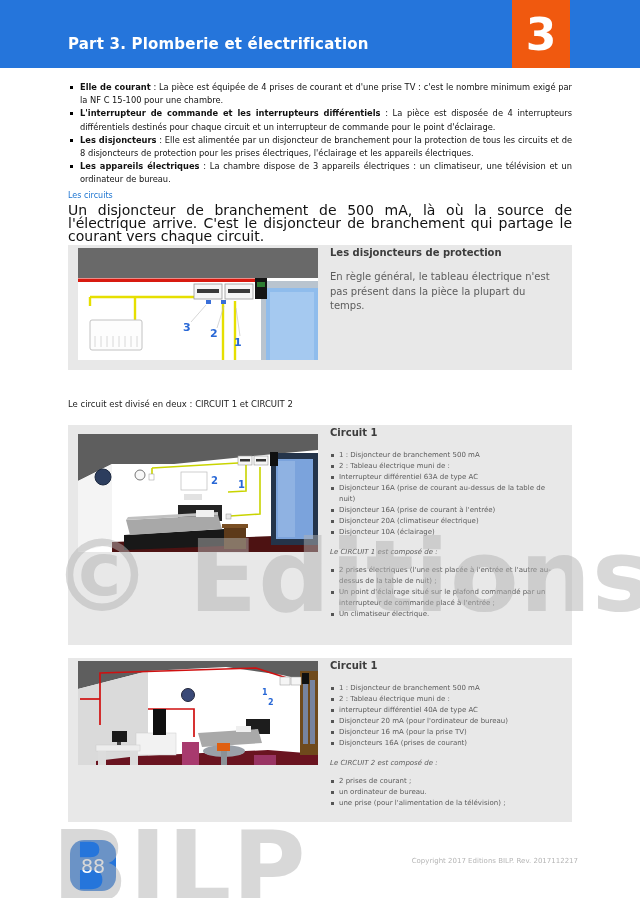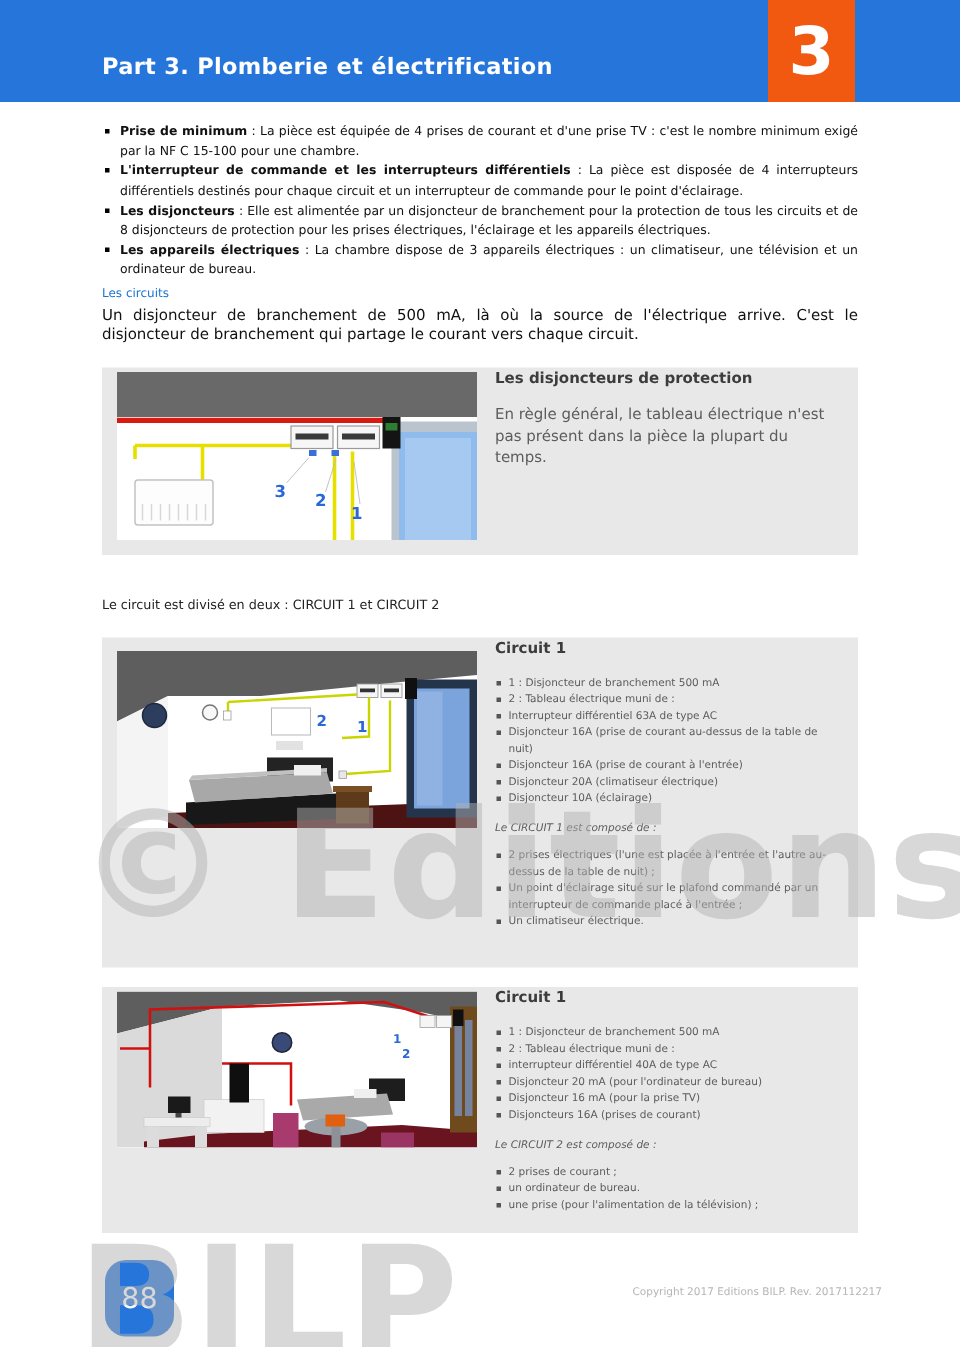--- a/index.html
+++ b/index.html
@@ -15,21 +15,21 @@
                  display:flex; align-items:center; justify-content:center; }
 
   
   ul.intro { position:absolute; top:81px; left:68px; width:504px; margin:0; padding:0;
              list-style:none; font-size:8.3px; line-height:13.2px; color:#111; text-align:justify; }
   ul.intro li { position:relative; padding-left:12px; }
   ul.intro li::before { content:""; position:absolute; left:2px; top:5px; width:3px; height:3px; background:#000; }
   ul.intro .b { font-weight:bold; }
 
   .section-heading { position:absolute; top:191px; left:68px; font-size:8px; font-weight:normal; color:#1b74d1; }
-  .intro-par { position:absolute; top:204px; left:68px; width:504px; font-size:10px; line-height:13.2px;
+  .intro-par { position:absolute; top:204px; left:68px; width:504px; font-size:14px; line-height:13.2px;
                text-align:justify; color:#111; }
 
   
   .figure { position:absolute; left:68px; width:504px; background:#e8e8e8; }
   #fig1 { top:245px; height:125px; }
   #fig2 { top:425px; height:220px; }
   #fig3 { top:658px; height:164px; }
   .fig-img { position:absolute; left:10px; background:#ffffff; font-size:0; }
   #fig1 .fig-img { top:3px; }
   #fig2 .fig-img { top:9px; }
@@ -45,36 +45,36 @@
   .divider { position:absolute; top:399px; left:68px; font-size:8.5px; color:#222; }
 
   
   .watermark { position:absolute; top:334px; left:52px; z-index:5; pointer-events:none;
                font-size:100px; font-weight:bold; color:rgba(178,178,178,0.5);
                line-height:97px; letter-spacing:1px; white-space:pre; }
 
   
   .page-num { position:absolute; left:70px; top:840px; width:46px; height:51px; background:#2575db;
               color:#ffffff; font-size:19px; display:flex; align-items:center; justify-content:center;border-radius:14px; }
-  .copyright { position:absolute; top:857px; right:52px; font-size:7px; color:#b5b5b5; }
+  .copyright { position:absolute; top:857px; right:62px; font-size:7px; color:#b5b5b5; }
 
   svg text.callout { fill:#2968d6; font-weight:bold; font-family:"DejaVu Sans", sans-serif; }
 </style>
 </head>
 <body>
 
 <div class="page">
 
   <div class="header">
     <div class="header-title">Part 3. Plomberie et électrification</div>
     <div class="chapter-box">3</div>
   </div>
 
   <ul class="intro">
-    <li><span class="b">Prise de minimum</span><span> : La pièce est équipée de 4 prises de courant et d'une prise TV : c'est le nombre minimum exigé par la NF C 15-100 pour une chambre.</span></li>
+    <li><span class="b">Elle de courant</span><span> : La pièce est équipée de 4 prises de courant et d'une prise TV : c'est le nombre minimum exigé par la NF C 15-100 pour une chambre.</span></li>
     <li><span class="b">L'interrupteur de commande et les interrupteurs différentiels</span><span> : La pièce est disposée de 4 interrupteurs différentiels destinés pour chaque circuit et un interrupteur de commande pour le point d'éclairage.</span></li>
     <li><span class="b">Les disjoncteurs</span><span> : Elle est alimentée par un disjoncteur de branchement pour la protection de tous les circuits et de 8 disjoncteurs de protection pour les prises électriques, l'éclairage et les appareils électriques.</span></li>
     <li><span class="b">Les appareils électriques</span><span> : La chambre dispose de 3 appareils électriques : un climatiseur, une télévision et un ordinateur de bureau.</span></li>
   </ul>
 
   <div class="section-heading">Les circuits</div>
   <div class="intro-par">Un disjoncteur de branchement de 500 mA, là où la source de l'électrique arrive. C'est le disjoncteur de branchement qui partage le courant vers chaque circuit.</div>
 
   <div class="figure" id="fig1">
     <div class="fig-img">

